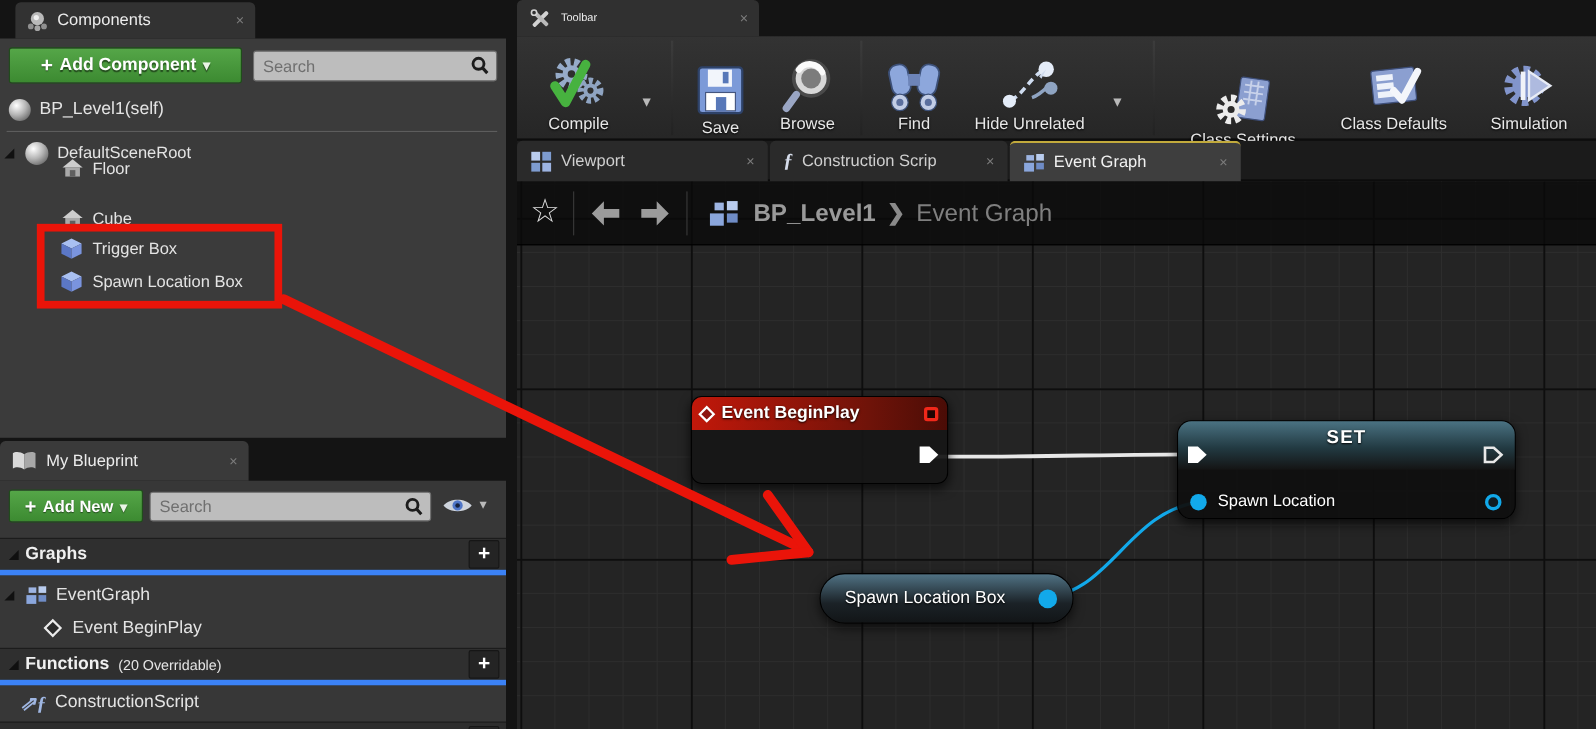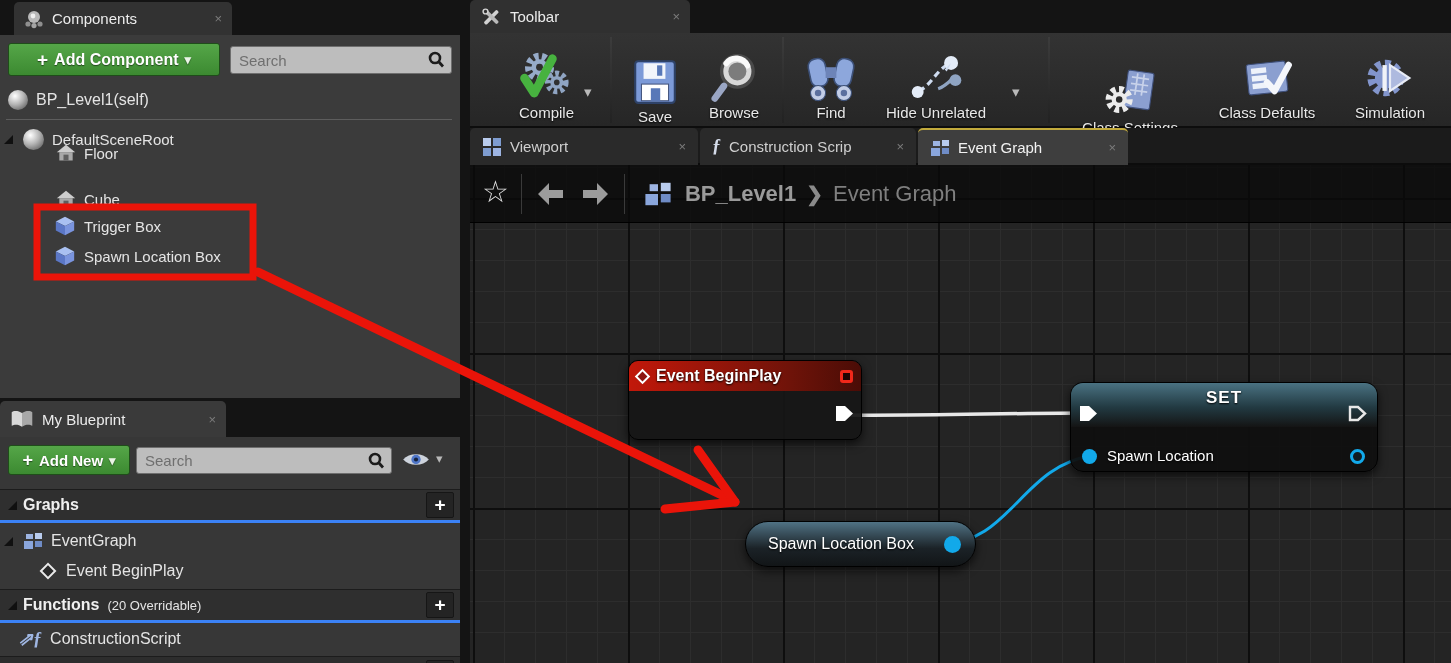--- a/index.html
+++ b/index.html
@@ -13,21 +13,21 @@
   .green-btn{display:flex;align-items:center;justify-content:center;gap:6px;
     background:linear-gradient(180deg,#55a648,#3c8a31);border:1px solid #1f4d1a;border-radius:3px;
     color:#fff;font-weight:bold;text-shadow:0 1px 1px rgba(0,0,0,.5);}
   .search-box{display:flex;align-items:center;background:#bdbdbd;border:1px solid #6e6e6e;border-radius:3px;padding:0 6px;}
   .search-box input{flex:1;min-width:0;border:none;outline:none;background:transparent;
     font-family:"Liberation Sans",sans-serif;font-size:15px;color:#3c3c3c;}
   .search-box input::placeholder{color:#6f6f6f;}
   .tree-row{display:flex;align-items:center;gap:8px;font-size:15px;color:#e4e4e4;}
   .sphere{border-radius:50%;background:radial-gradient(circle at 35% 30%,#ffffff,#b5b5b5 45%,#5a5a5a 90%);}
   .expander{width:0;height:0;border-left:9px solid transparent;border-bottom:9px solid #101010;}
-  .sec-head{display:flex;align-items:center;background:#2f2f2f;border-top:1px solid #1c1c1c;border-bottom:3px solid #3b82f6;}
+  .sec-head{display:flex;align-items:center;background:#2f2f2f;border-top:1px solid #1c1c1c;border-bottom:5px solid #3b82f6;}
   .plus-box{display:flex;align-items:center;justify-content:center;width:28px;height:26px;background:#242424;
     border:1px solid #161616;border-radius:2px;color:#fff;font-size:19px;font-weight:bold;}
   .tb-btn{display:flex;flex-direction:column;align-items:center;justify-content:flex-end;height:92px;padding-bottom:4px;}
   .tb-label{font-size:15px;color:#e8e8e8;text-shadow:0 1px 2px #000;white-space:nowrap;}
   .tb-sep{width:2px;background:linear-gradient(180deg,#3c3c3c,#222);}
   .caret{color:#b9b9b9;font-size:13px;}
   .gtab{display:flex;align-items:center;gap:8px;height:37px;padding:0 12px;border-radius:5px 5px 0 0;
      background:#2a2a2a;color:#cfcfcf;font-size:15px;}
   .gtab.active{background:#3e3e3e;border-top:2px solid #c2aa3c;color:#f2f2f2;}
   .graph{background-color:#242424;
@@ -227,27 +227,27 @@
   </div>
 
   <div class="abs tab" style="left:470px;top:0;width:220px;height:33px;background:#303030;">
     <span style="display:inline-flex;">
       <svg width="22" height="22" viewBox="0 0 24 24">
           <rect x="10.5" y="2" width="4" height="20" rx="1.5" fill="#d2d2d2" transform="rotate(45 12 12)"></rect>
           <rect x="10.5" y="2" width="4" height="20" rx="1.5" fill="#b9b9b9" transform="rotate(-45 12 12)"></rect>
           <circle cx="6" cy="6" r="2.6" fill="#303030" stroke="#d2d2d2" stroke-width="1.6"></circle>
         </svg>
     </span>
-    <span class="panel-label" style="font-size:15px;color:#ececec;">Toolbar</span>
+    <span class="panel-label" style="font-size:10px;color:#ececec;">Toolbar</span>
     <span class="tab-close">×</span>
   </div>
 
   <div class="abs" style="left:470px;top:33px;width:981px;height:95px;background:linear-gradient(180deg,#333333,#262626);border-bottom:2px solid #0d0d0d;">
 
-    <div class="abs tb-btn" style="left:8px;top:0;width:96px;align-items:flex-end;">
+    <div class="abs tb-btn" style="left:8px;top:0;width:96px;">
       <span>
         <svg width="56" height="54" viewBox="0 0 52 50">
           <circle cx="20" cy="16" r="10" fill="none" stroke="#96abc9" stroke-width="7" stroke-dasharray="4 3"></circle>
             <circle cx="20" cy="16" r="7.5" fill="#96abc9"></circle>
             <circle cx="20" cy="16" r="3.2" fill="#2f2f2f"></circle>
           <circle cx="36" cy="30" r="8" fill="none" stroke="#8fa4c2" stroke-width="6" stroke-dasharray="3.4 2.6"></circle>
             <circle cx="36" cy="30" r="6" fill="#8fa4c2"></circle>
             <circle cx="36" cy="30" r="2.6" fill="#2f2f2f"></circle>
           <path d="M6 26 L15 40 L32 8" fill="none" stroke="#47b23f" stroke-width="8" stroke-linecap="round" stroke-linejoin="round"></path>
         </svg>

